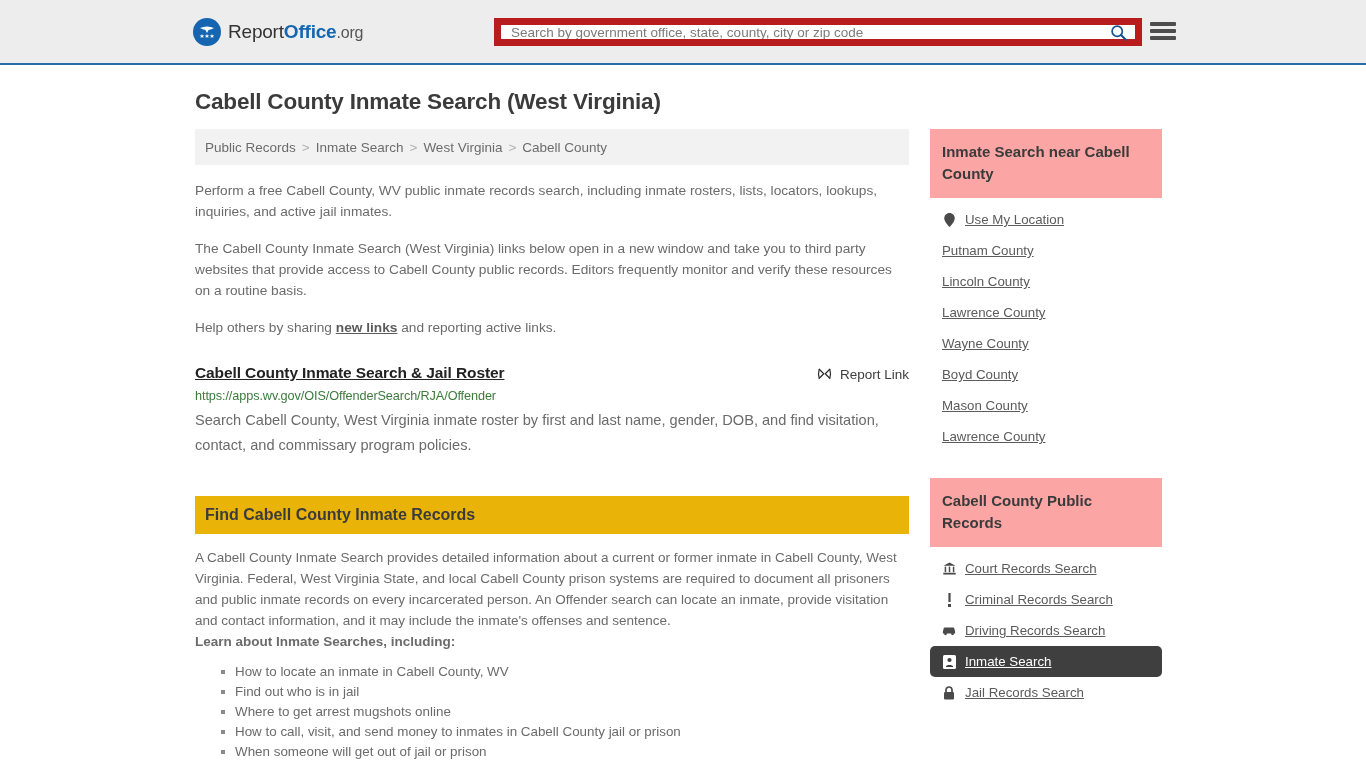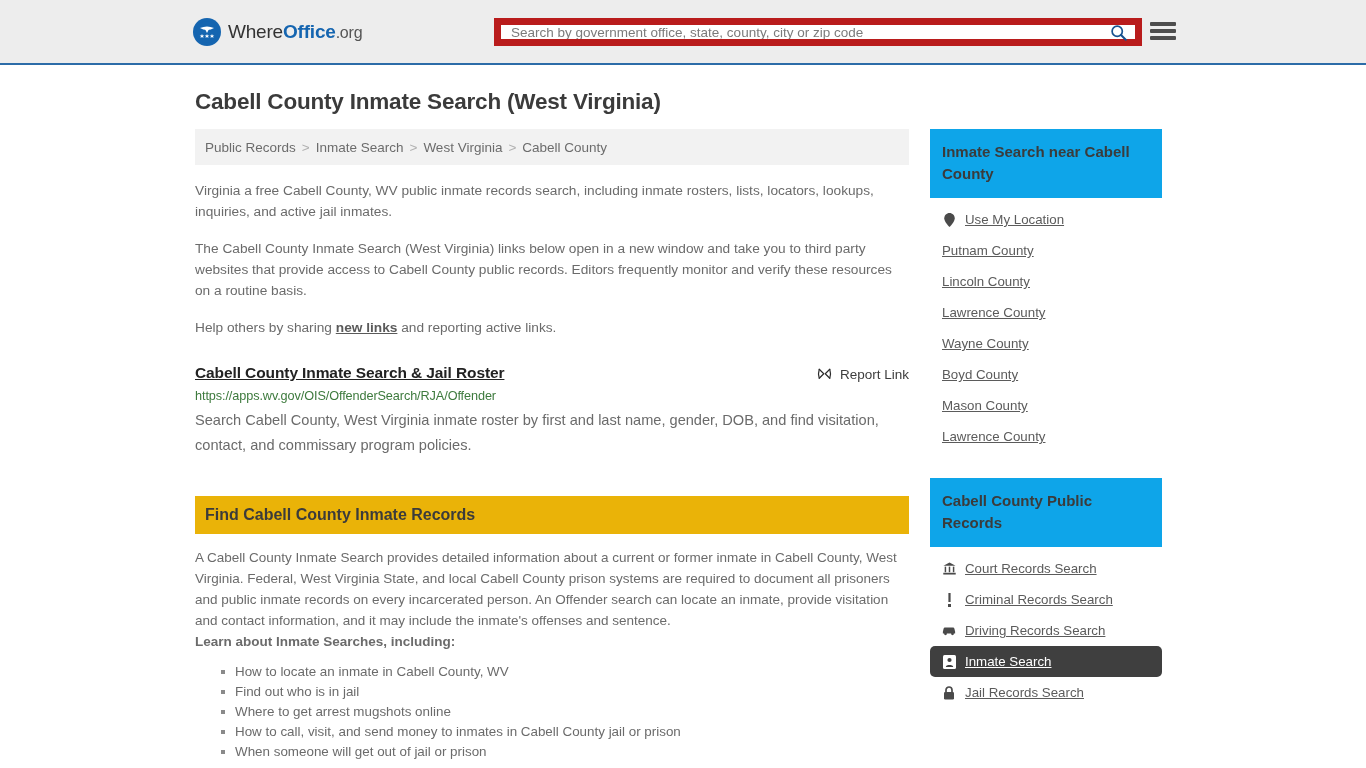--- a/index.html
+++ b/index.html
@@ -229,21 +229,21 @@
     content: "";
     position: absolute;
     left: 0; top: 8px;
     width: 4px; height: 4px;
     background: #8a8a8a;
   }
 
   
   .side-panel { margin-bottom: 0; }
   .side-head {
-    background: #0ea5e9;
+    background: #fca5a5;
     padding: 12px 12px 13px 12px;
     font-size: 15px;
     font-weight: bold;
     color: #3b3b3b;
     line-height: 22px;
   }
   .side-links { padding-top: 6px; }
   .side-link {
     display: flex;
     align-items: center;
@@ -281,21 +281,21 @@
         <circle cx="11" cy="11" r="11" fill="#1565b0"></circle>
         <path d="M4 7 Q11 4 18 7 Q15 9 11 9 Q7 9 4 7 Z" fill="#ffffff"></path>
         <path d="M9 8 L11 12 L13 8 Z" fill="#ffffff"></path>
         <g fill="#ffffff">
           <polygon points="6,13 6.7,14.5 8.3,14.5 7,15.4 7.5,17 6,16 4.5,17 5,15.4 3.7,14.5 5.3,14.5"></polygon>
           <polygon points="11,13 11.7,14.5 13.3,14.5 12,15.4 12.5,17 11,16 9.5,17 10,15.4 8.7,14.5 10.3,14.5"></polygon>
           <polygon points="16,13 16.7,14.5 18.3,14.5 17,15.4 17.5,17 16,16 14.5,17 15,15.4 13.7,14.5 15.3,14.5"></polygon>
         </g>
       </svg>
     </span>
-    <span class="brand-text"><span class="b-county">Where</span><span class="b-office">Office</span><span class="b-org">.org</span></span>
+    <span class="brand-text"><span class="b-county">Report</span><span class="b-office">Office</span><span class="b-org">.org</span></span>
   </a>
 
   <div class="search-wrap">
     <input class="search-input" type="text" placeholder="Search by government office, state, county, city or zip code" style="">
     <button class="search-btn">
       <svg width="17" height="17" viewBox="0 0 20 20" aria-hidden="true">
         <circle cx="8.5" cy="8.5" r="6" fill="none" stroke="#17528f" stroke-width="2"></circle>
         <line x1="13" y1="13" x2="18.5" y2="18.5" stroke="#17528f" stroke-width="2.4" stroke-linecap="round"></line>
       </svg>
     </button>
@@ -319,21 +319,21 @@
       <nav class="breadcrumb">
         <a href="#">Public Records</a>
         <span class="sep">&gt;</span>
         <a href="#">Inmate Search</a>
         <span class="sep">&gt;</span>
         <a href="#">West Virginia</a>
         <span class="sep">&gt;</span>
         <a href="#">Cabell County</a>
       </nav>
 
-      <p class="intro-p">Virginia a free Cabell County, WV public inmate records search, including inmate rosters, lists, locators, lookups, inquiries, and active jail inmates.</p>
+      <p class="intro-p">Perform a free Cabell County, WV public inmate records search, including inmate rosters, lists, locators, lookups, inquiries, and active jail inmates.</p>
       <p class="intro-p second">The Cabell County Inmate Search (West Virginia) links below open in a new window and take you to third party websites that provide access to Cabell County public records. Editors frequently monitor and verify these resources on a routine basis.</p>
       <p class="intro-p third"><span>Help others by sharing </span><a href="#">new links</a><span> and reporting active links.</span></p>
 
       <div class="result">
         <div class="result-head">
           <a class="result-title" href="#">Cabell County Inmate Search &amp; Jail Roster</a>
           <span class="report-link">
             <svg width="15" height="15" viewBox="0 0 20 20" aria-hidden="true">
               <path d="M3 3 L9 9 M9 9 L3 15 M17 3 L11 9 M11 9 L17 15" stroke="#2b2b2b" stroke-width="1.6" fill="none" stroke-linecap="round"></path>
               <path d="M3 3 Q1 9 3 15" stroke="#2b2b2b" stroke-width="1.6" fill="none"></path>

